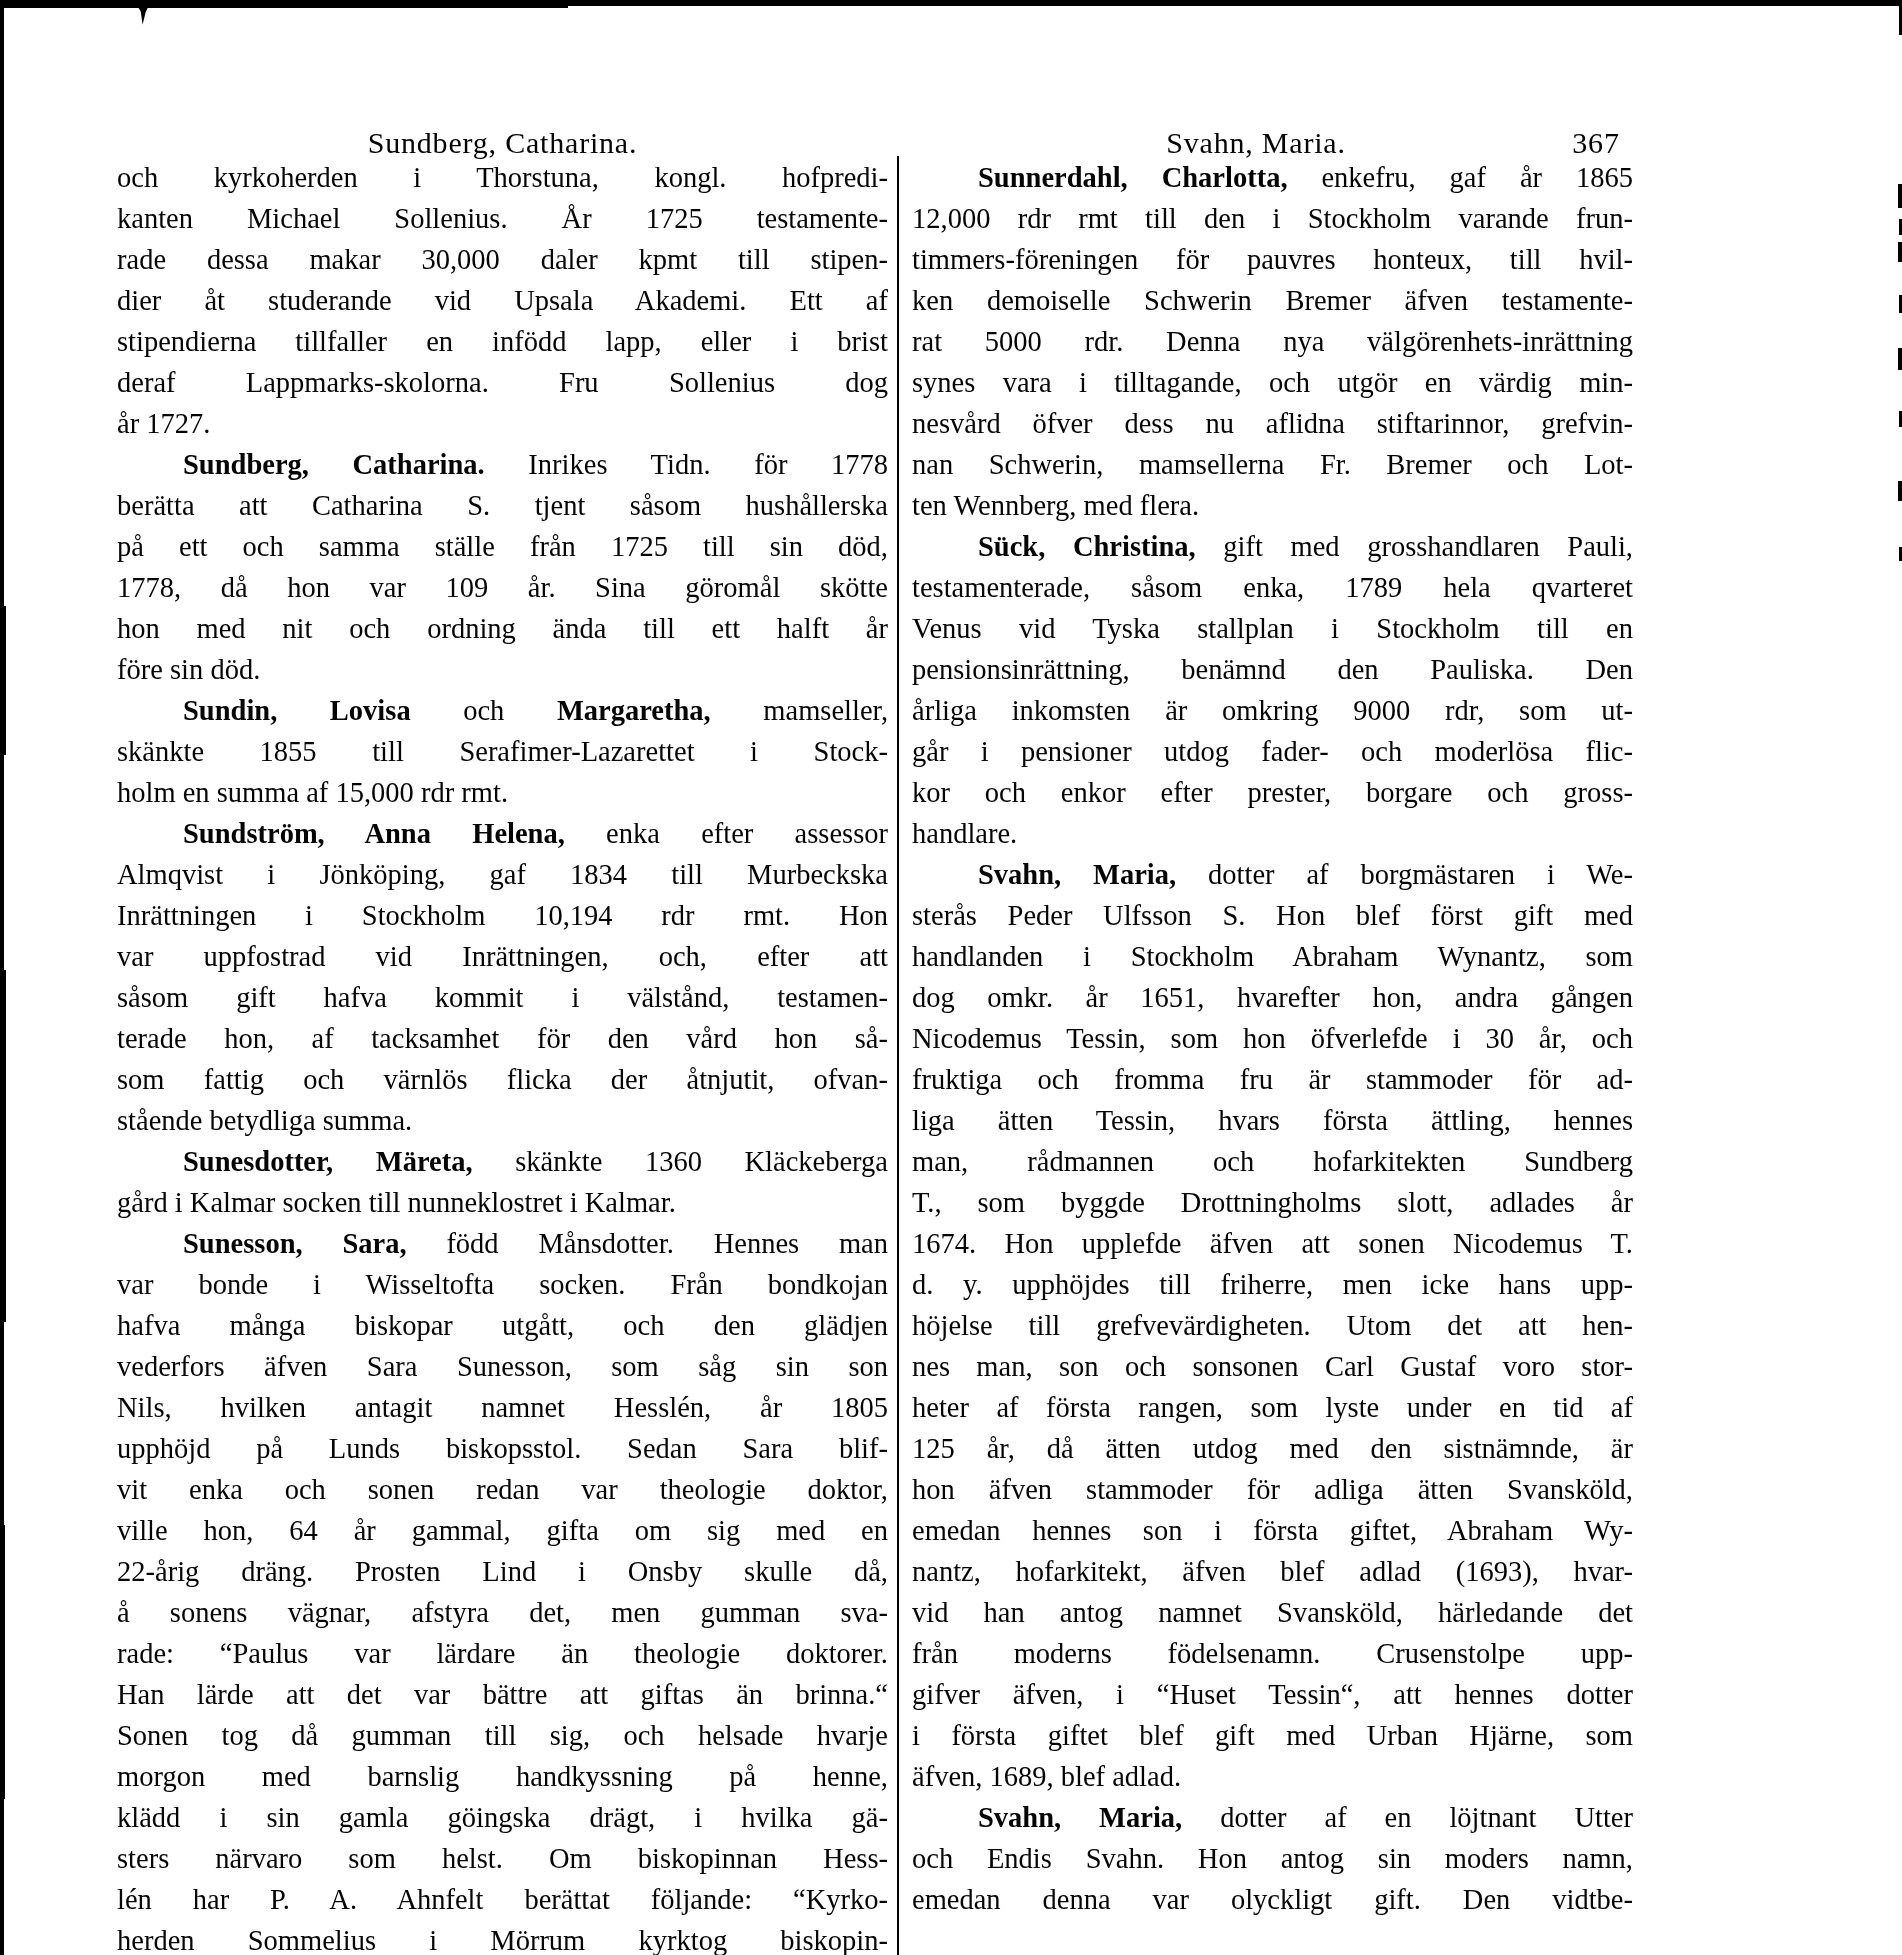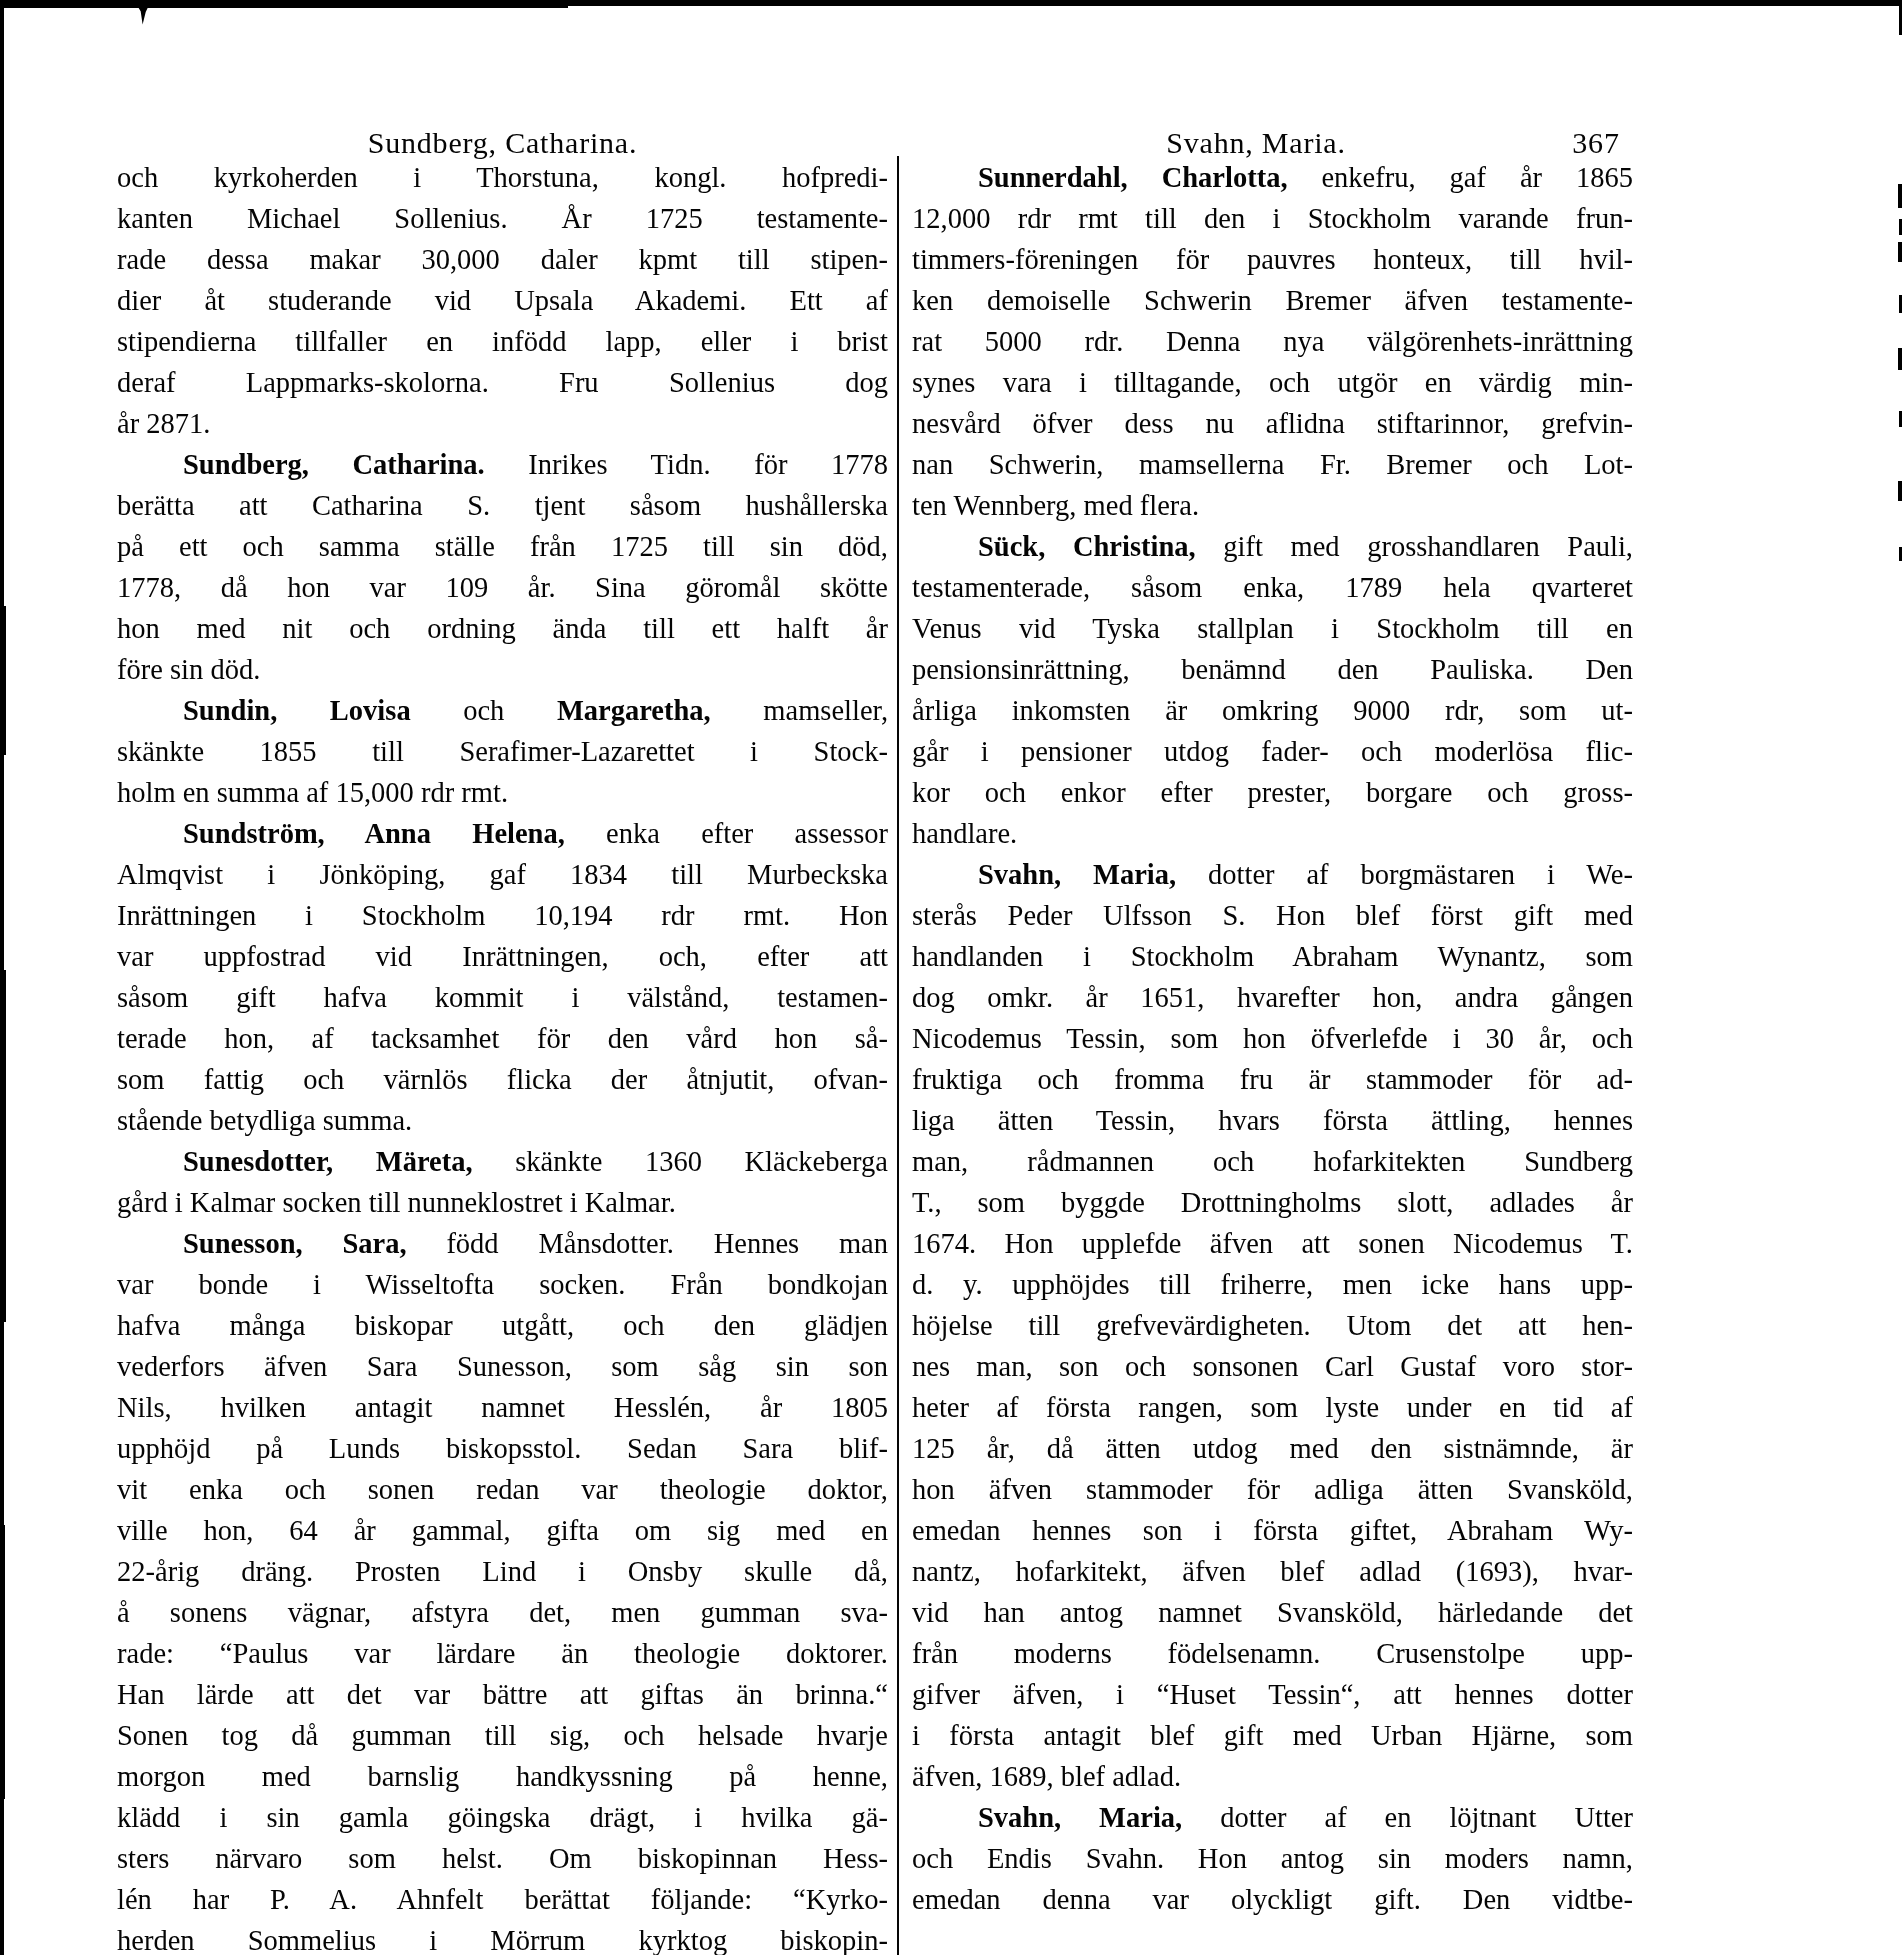--- a/index.html
+++ b/index.html
@@ -74,21 +74,21 @@
 
   <div class="divider"></div>
 
   <div class="col col-l" id="col-left">
       <div class="line"><span>och kyrkoherden i Thorstuna, kongl. hofpredi-</span></div>
       <div class="line"><span>kanten Michael Sollenius.  År 1725 testamente-</span></div>
       <div class="line"><span>rade dessa makar 30,000 daler kpmt till stipen-</span></div>
       <div class="line"><span>dier åt studerande vid Upsala Akademi.  Ett af</span></div>
       <div class="line"><span>stipendierna tillfaller en infödd lapp, eller i brist</span></div>
       <div class="line"><span>deraf Lappmarks-skolorna.  Fru Sollenius dog</span></div>
-      <div class="line end"><span>år 2871.</span></div>
+      <div class="line end"><span>år 1727.</span></div>
       <div class="line ind"><span class="bf">Sundberg, Catharina.</span><span>  Inrikes Tidn. för 1778</span></div>
       <div class="line"><span>berätta att Catharina S. tjent såsom hushållerska</span></div>
       <div class="line"><span>på ett och samma ställe från 1725 till sin död,</span></div>
       <div class="line"><span>1778, då hon var 109 år.  Sina göromål skötte</span></div>
       <div class="line"><span>hon med nit och ordning ända till ett halft år</span></div>
       <div class="line end"><span>före sin död.</span></div>
       <div class="line ind"><span class="bf">Sundin, Lovisa</span><span> och </span><span class="bf">Margaretha,</span><span> mamseller,</span></div>
       <div class="line"><span>skänkte 1855 till Serafimer-Lazarettet i Stock-</span></div>
       <div class="line end"><span>holm en summa af 15,000 rdr rmt.</span></div>
       <div class="line ind"><span class="bf">Sundström, Anna Helena,</span><span> enka efter assessor</span></div>
@@ -153,21 +153,21 @@
       <div class="line"><span>höjelse till grefvevärdigheten.  Utom det att hen-</span></div>
       <div class="line"><span>nes man, son och sonsonen Carl Gustaf voro stor-</span></div>
       <div class="line"><span>heter af första rangen, som lyste under en tid af</span></div>
       <div class="line"><span>125 år, då ätten utdog med den sistnämnde, är</span></div>
       <div class="line"><span>hon äfven stammoder för adliga ätten Svansköld,</span></div>
       <div class="line"><span>emedan hennes son i första giftet, Abraham Wy-</span></div>
       <div class="line"><span>nantz, hofarkitekt, äfven blef adlad (1693), hvar-</span></div>
       <div class="line"><span>vid han antog namnet Svansköld, härledande det</span></div>
       <div class="line"><span>från moderns födelsenamn.  Crusenstolpe upp-</span></div>
       <div class="line"><span>gifver äfven, i “Huset Tessin“, att hennes dotter</span></div>
-      <div class="line"><span>i första antagit blef gift med Urban Hjärne, som</span></div>
+      <div class="line"><span>i första giftet blef gift med Urban Hjärne, som</span></div>
       <div class="line end"><span>äfven, 1689, blef adlad.</span></div>
       <div class="line ind"><span class="bf">Svahn, Maria,</span><span> dotter af en löjtnant Utter</span></div>
       <div class="line"><span>och Endis Svahn.  Hon antog sin moders namn,</span></div>
       <div class="line"><span>emedan denna var olyckligt gift.  Den vidtbe-</span></div>
     </div>
 
 </div>
 
 
 </body></html>

